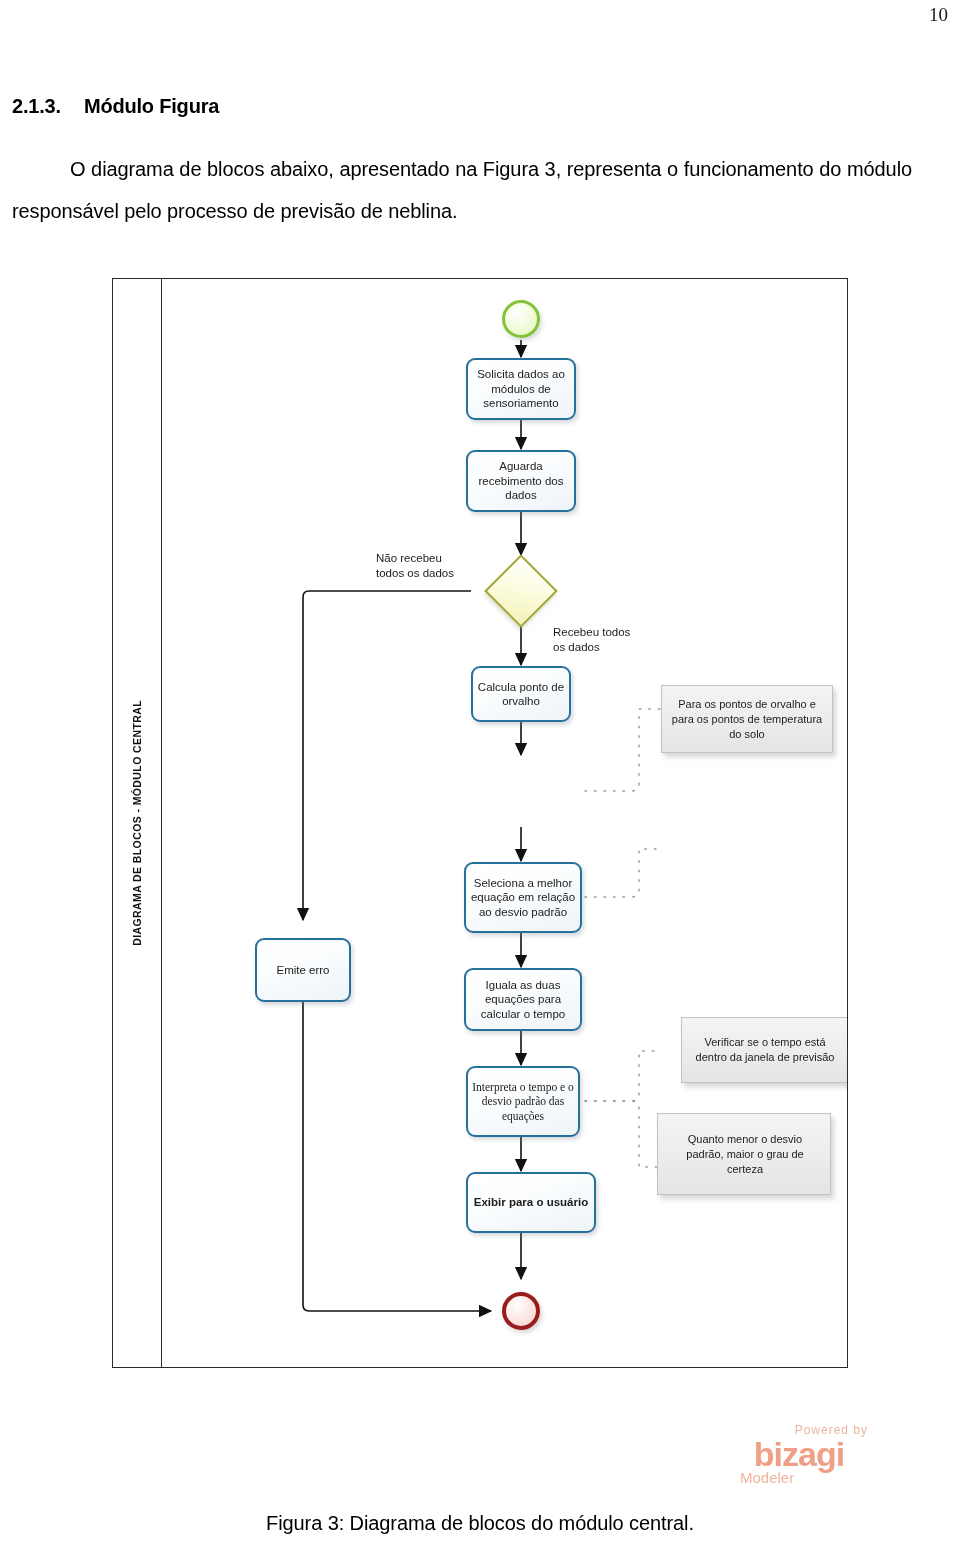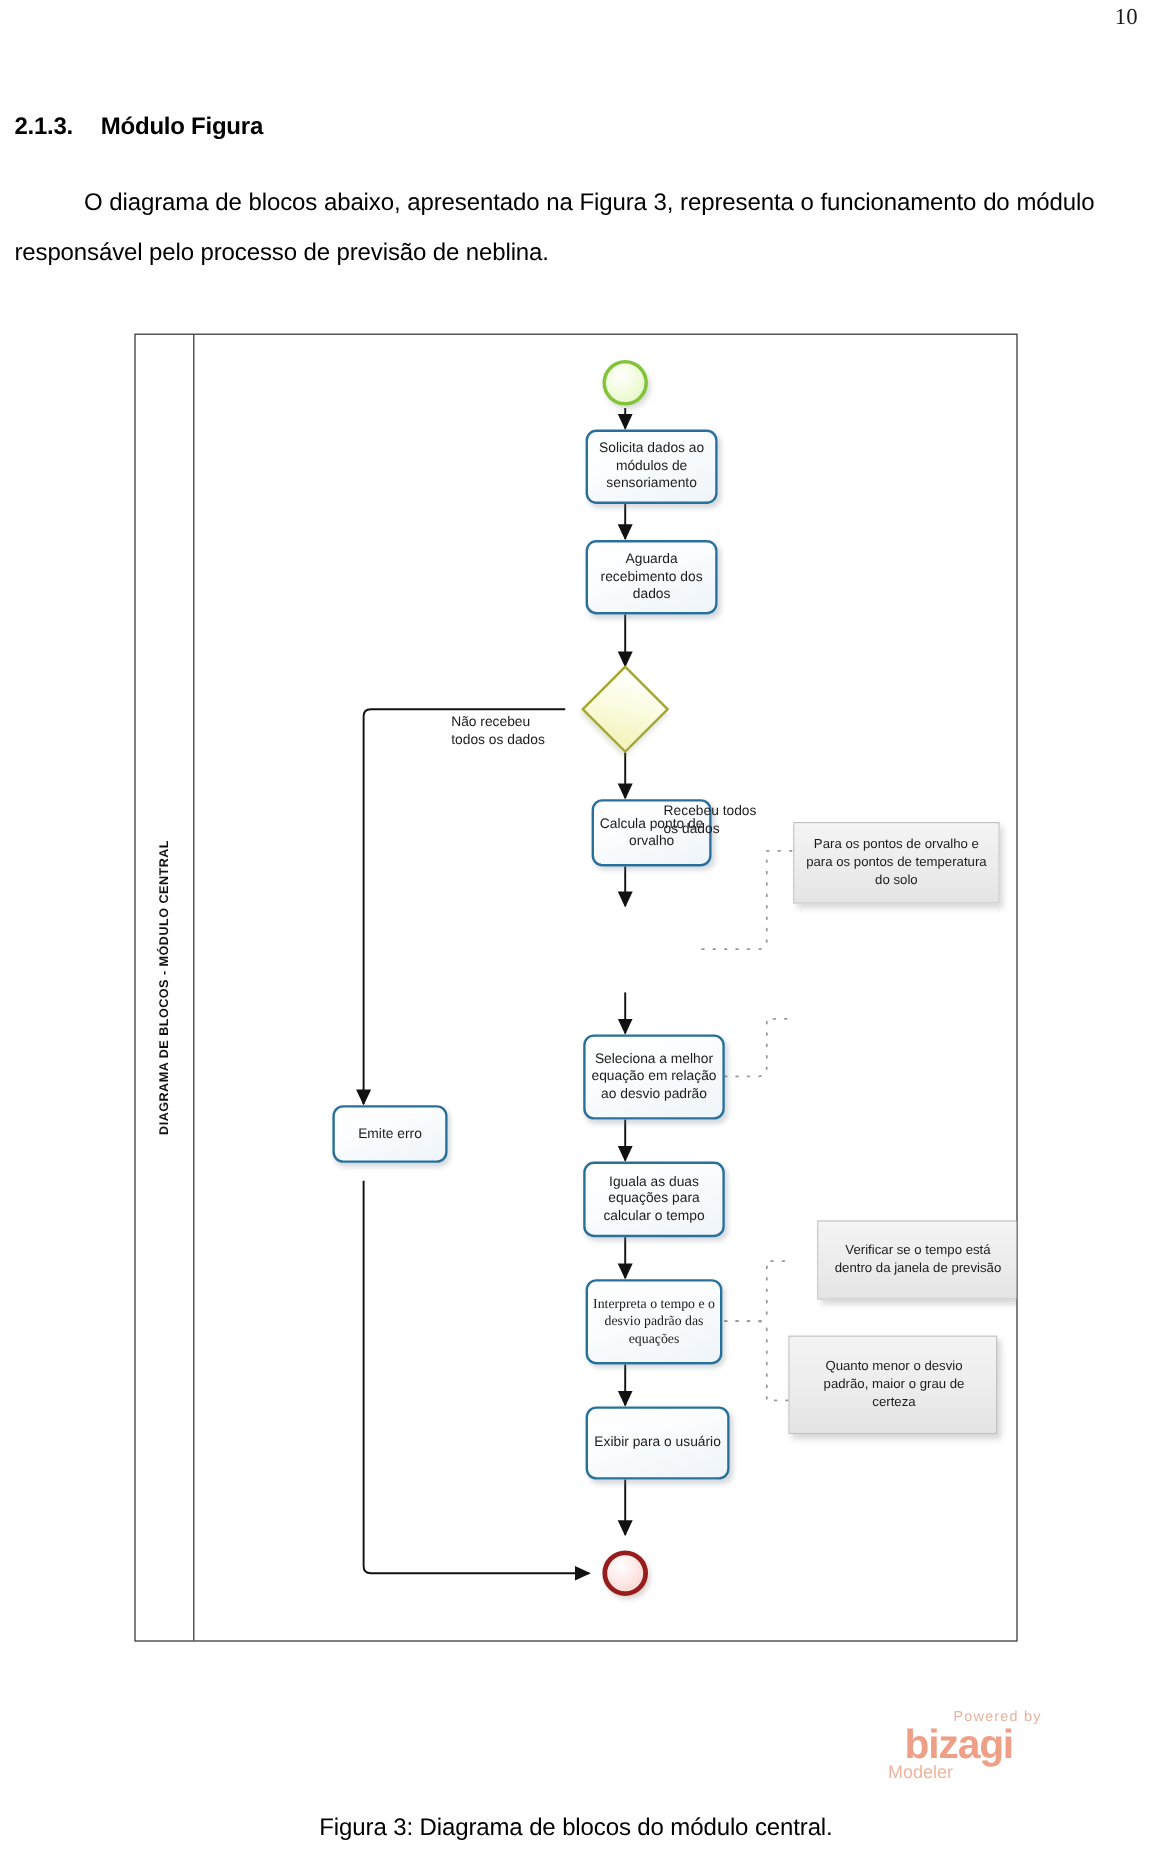--- a/index.html
+++ b/index.html
@@ -107,21 +107,20 @@
     background: linear-gradient(160deg, #ffffff 0%, #fbfdfe 40%, #eef4f9 100%);
     box-shadow: 2px 3px 4px rgba(120,130,140,0.30);
     display: flex;
     align-items: center;
     justify-content: center;
     text-align: center;
     font-size: 11.5px;
     line-height: 14.5px;
     color: #1c1c1c;
     padding: 18px 4px;
-    margin-left: 22px;
   }
 
   .event {
     border-radius: 50%;
     box-sizing: border-box;
   }
   .event-start {
     border: 3px solid #83c33a;
     background: radial-gradient(circle at 38% 32%, #ffffff 0%, #f0fbd8 55%, #e2f5bd 100%);
     box-shadow: 2px 3px 4px rgba(130,140,130,0.30);
@@ -152,21 +151,20 @@
     color: #1c1c1c;
     padding: 4px 8px;
   }
 
   .flow-label {
     position: absolute;
     font-size: 11.5px;
     line-height: 15px;
     color: #1c1c1c;
     white-space: pre-line;
-    margin-top: 44px;
   }
 
   
   #bizagi-logo {
     position: absolute;
     left: 724px;
     top: 1424px;
     width: 150px;
     text-align: center;
     line-height: 1;
@@ -286,25 +284,25 @@
     </div>
 
     <div class="node task" style="left:303px; top:689px; width:118px; height:63px;">
       <span>Iguala as duas equações para calcular o tempo</span>
     </div>
 
     <div class="node task" style="left:305px; top:787px; width:114px; height:71px;font-family:Liberation Serif, serif;">
       <span>Interpreta o tempo e o desvio padrão das equações</span>
     </div>
 
-    <div class="node task" style="left:305px; top:893px; width:120px; height:61px;">
+    <div class="node task" style="left:305px; top:893px; width:130px; height:61px;font-weight:bold;">
       <span>Exibir para o usuário</span>
     </div>
 
-    <div class="node task" style="left:94px; top:642px; width:96px; height:48px;text-align:center;">
+    <div class="node task" style="left:94px; top:659px; width:96px; height:64px;text-align:center;">
       <span>Emite erro</span>
     </div>
 
     <div class="node gateway" style="left:334px; top:286px; width:52px; height:52px;"></div>
 
     <div class="flow-label" style="left:215px; top:272px;">Não recebeu
 todos os dados</div>
 
     <div class="flow-label" style="left:392px; top:346px;">Recebeu todos
 os dados</div>

